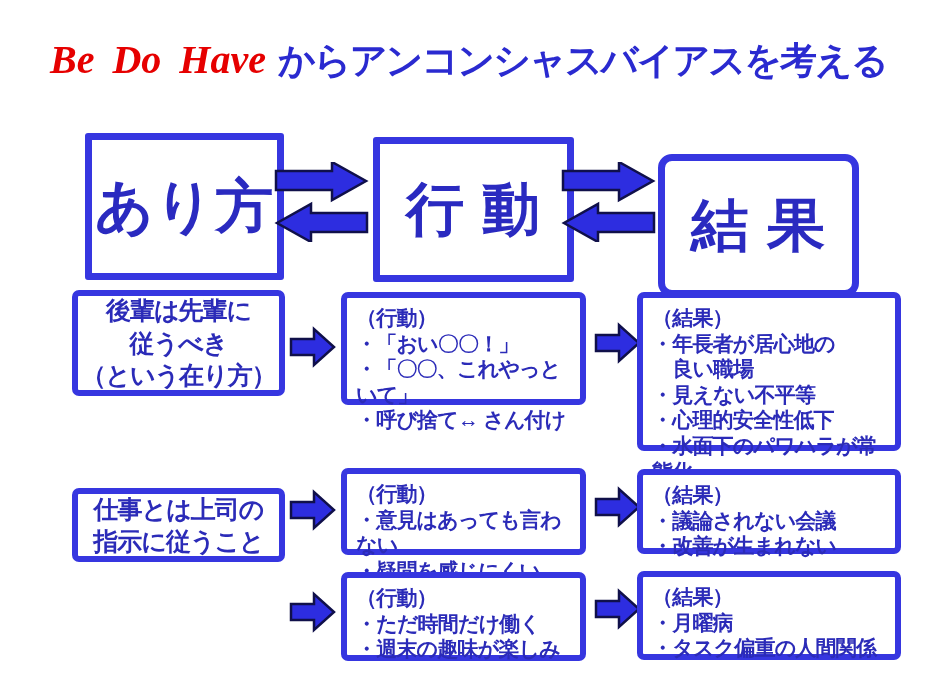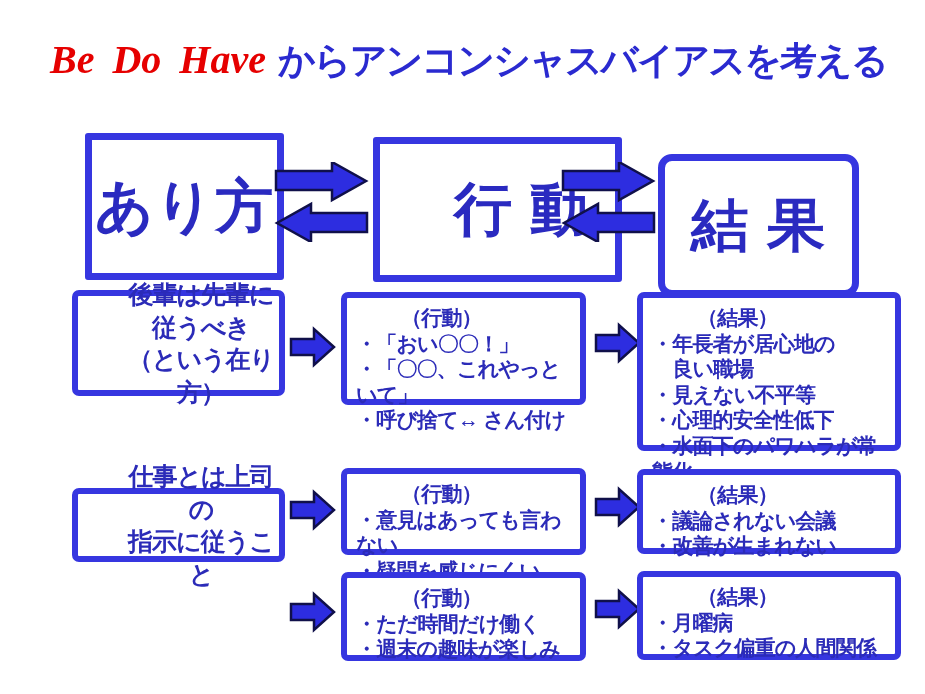--- a/index.html
+++ b/index.html
@@ -24,21 +24,21 @@
     font-size:37px;font-weight:bold;color:#2a2ad0;letter-spacing:-2px;
     margin-left:12px;
   }
   
   .tbox{
     position:absolute;border:7px solid var(--blue-border);border-radius:3px;
     background:#fff;display:flex;align-items:center;justify-content:center;
     font-weight:bold;font-size:58px;color:#2a2ac0;letter-spacing:1px;
   }
   .tbox.a{left:85px;top:133px;width:185px;height:133px;}
-  .tbox.b{left:373px;top:137px;width:187px;height:131px;padding-left:48px;}
+  .tbox.b{left:373px;top:137px;width:187px;height:131px;}
   .tbox.c{left:658px;top:154px;width:187px;height:129px;border-radius:14px;}
   
   .arr{position:absolute;}
   .pair1{left:274px;top:162px;}
   .pair2{left:561px;top:162px;}
   .ar1a{left:289px;top:326px;}
   .ar1b{left:594px;top:322px;}
   .ar2a{left:289px;top:489px;}
   .ar2b{left:594px;top:486px;}
   .ar3a{left:289px;top:591px;}
@@ -48,21 +48,21 @@
     position:absolute;border:6px solid var(--blue-border);border-radius:7px;
     background:#fff;font-weight:bold;color:var(--blue-text);box-sizing:border-box;
   }
   .rbox.center{
     display:flex;align-items:center;justify-content:center;text-align:center;
     font-size:25px;line-height:1.3;letter-spacing:-1px;
   }
   .rbox.list{
     font-size:21px;line-height:1.22;padding:7px 4px 5px 9px;letter-spacing:-0.8px;
   }
-  .pre{white-space:pre-line;margin-left:45px;}
+  .pre{white-space:pre-line;}
   .r1-be{left:72px;top:290px;width:213px;height:106px;}
   .r1-do{left:341px;top:292px;width:245px;height:113px;}
   .r1-ha{left:637px;top:292px;width:264px;height:159px;}
   .r2-be{left:72px;top:488px;width:213px;height:74px;}
   .r2-do{left:341px;top:468px;width:245px;height:87px;}
   .r2-ha{left:637px;top:469px;width:264px;height:85px;}
   .r3-be{left:72px;top:577px;width:213px;height:73px;}
   .r3-do{left:341px;top:572px;width:245px;height:89px;}
   .r3-ha{left:637px;top:571px;width:264px;height:89px;}
 </style>

